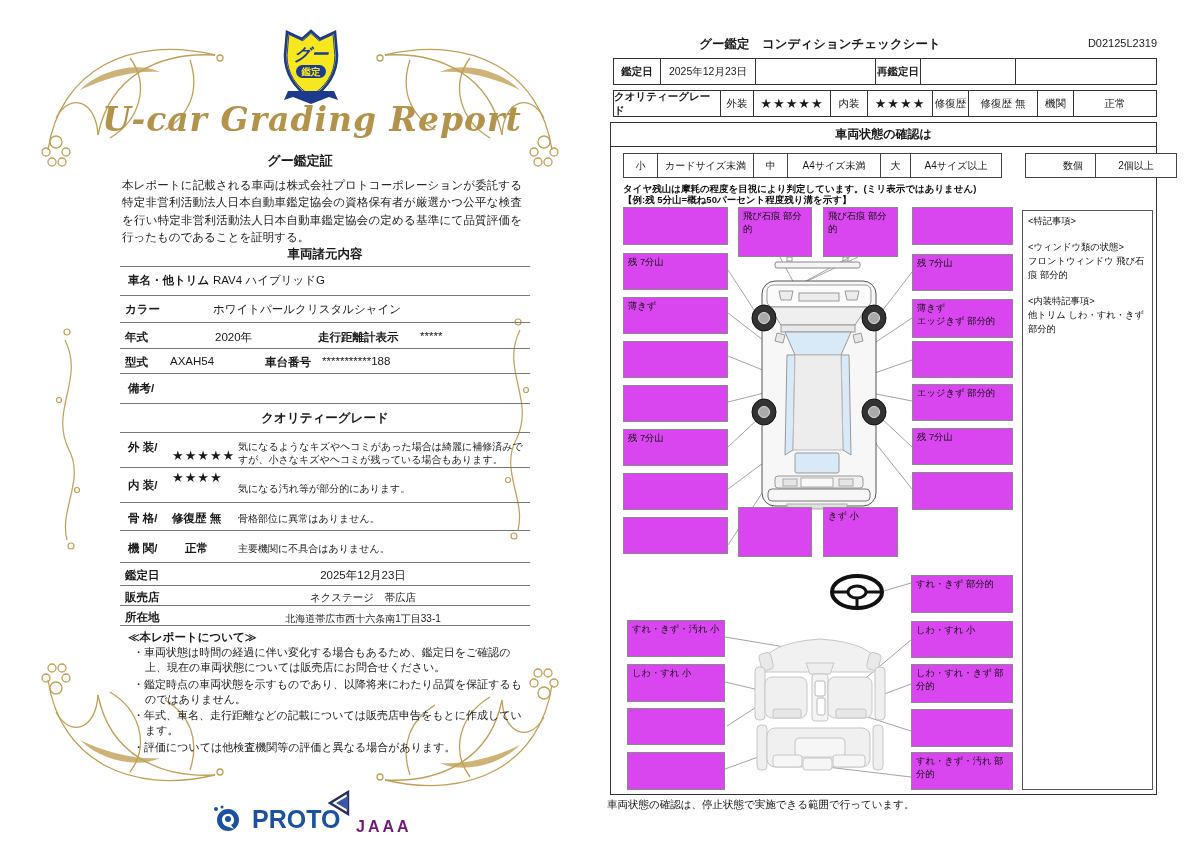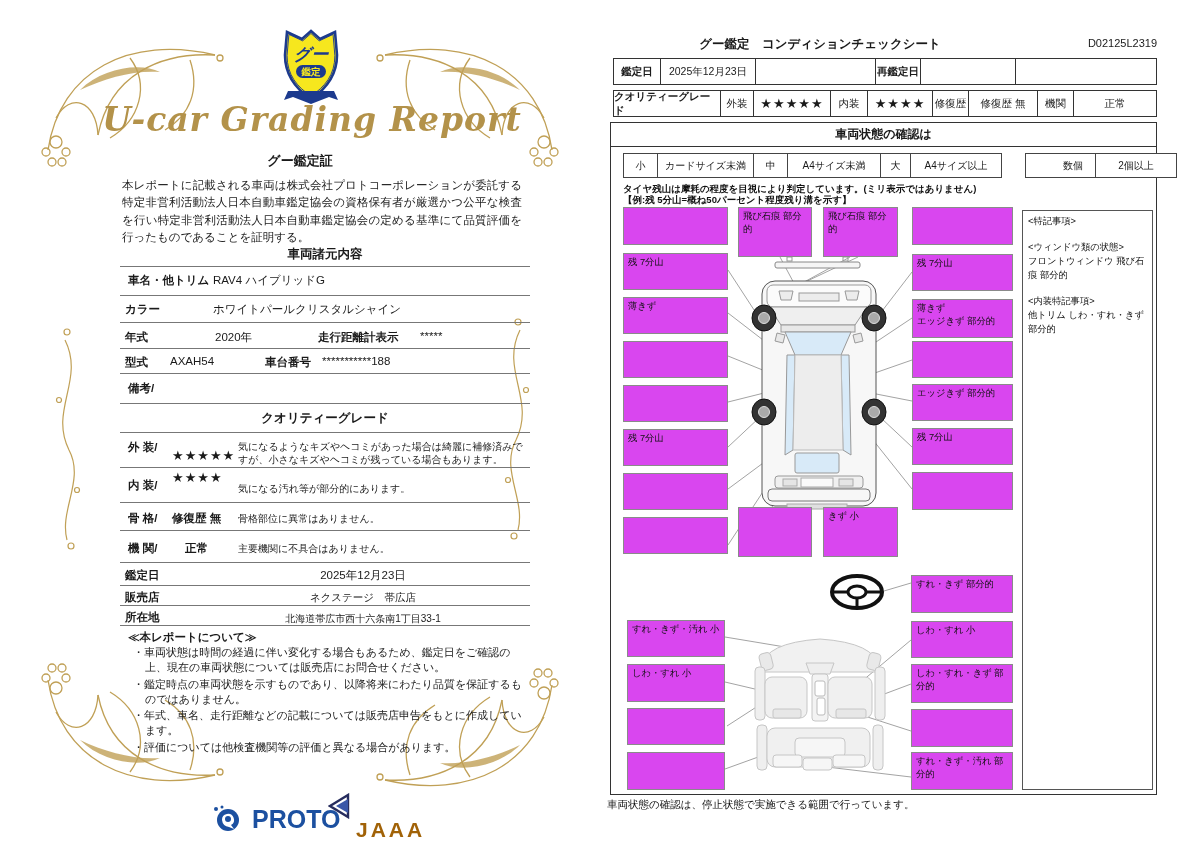--- a/index.html
+++ b/index.html
@@ -16,21 +16,21 @@
   .lp-line{position:absolute;left:120px;width:410px;border-top:1px solid #777;height:0;}
   .lp-label{font-weight:bold;font-size:11.5px;}
   .lp-val{font-size:11.5px;}
   .lp-stars{font-size:13px;letter-spacing:1px;}
   .lp-desc{font-size:10px;line-height:1.3;}
   .lp-about-h{font-family:"DejaVu Serif",serif;font-size:11.5px;font-weight:bold;}
   .lp-about li{font-family:"DejaVu Serif",serif;font-size:11px;line-height:1.35;
                list-style:none;padding-left:12px;text-indent:-12px;margin:0 0 2px 0;}
   .lp-about{margin:0;padding:0;}
   .proto-text{font-size:25px;font-weight:800;color:#1c50a0;letter-spacing:0;}
-  .jaaa-text{font-size:21px;font-weight:bold;color:#a16207;letter-spacing:3px;margin-top:48px;}
+  .jaaa-text{font-size:16px;font-weight:bold;color:#701a75;letter-spacing:3px;margin-top:48px;}
   
   .rp-title{font-weight:bold;font-size:12.5px;text-align:center;}
   .rp-doc{font-size:11px;text-align:right;}
   .tbl{position:absolute;display:flex;border:1.4px solid #333;box-sizing:border-box;height:27px;}
   .tbl .c{border-right:1px solid #333;display:flex;align-items:center;justify-content:center;
           font-size:10.5px;box-sizing:border-box;height:100%;}
   .tbl .c:last-child{border-right:none;}
   .tbl .star{font-size:13px;letter-spacing:1px;}
   .bigbox{position:absolute;border:1.4px solid #333;box-sizing:border-box;background:#fff;}
   .bb-head{position:absolute;left:0;top:0;width:100%;height:24px;border-bottom:1.4px solid #333;

